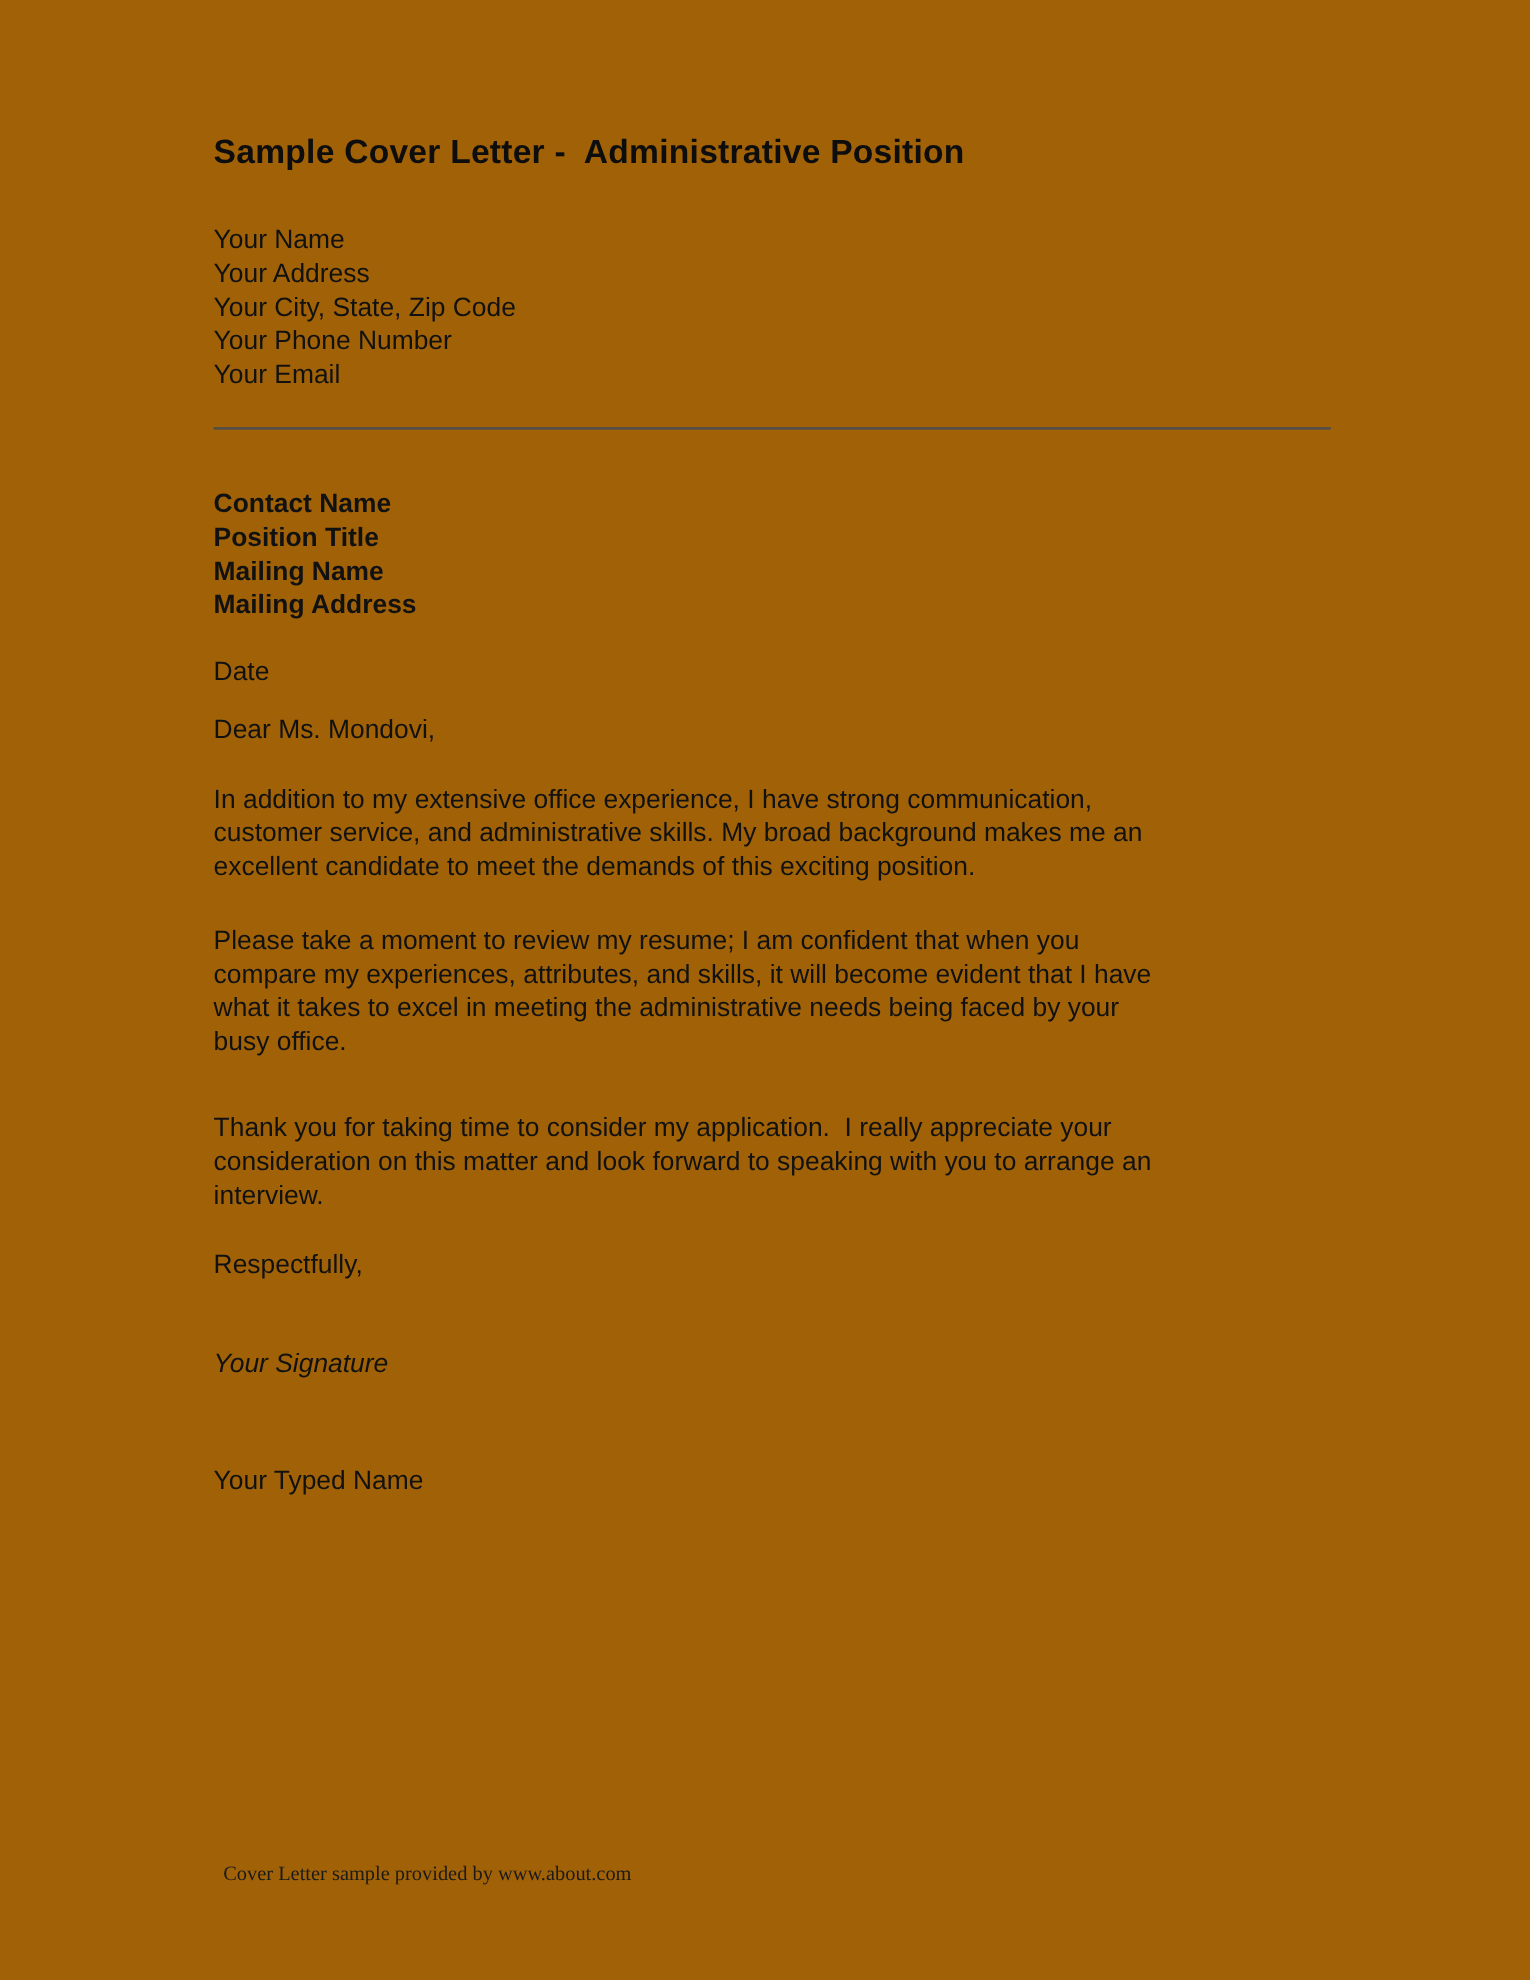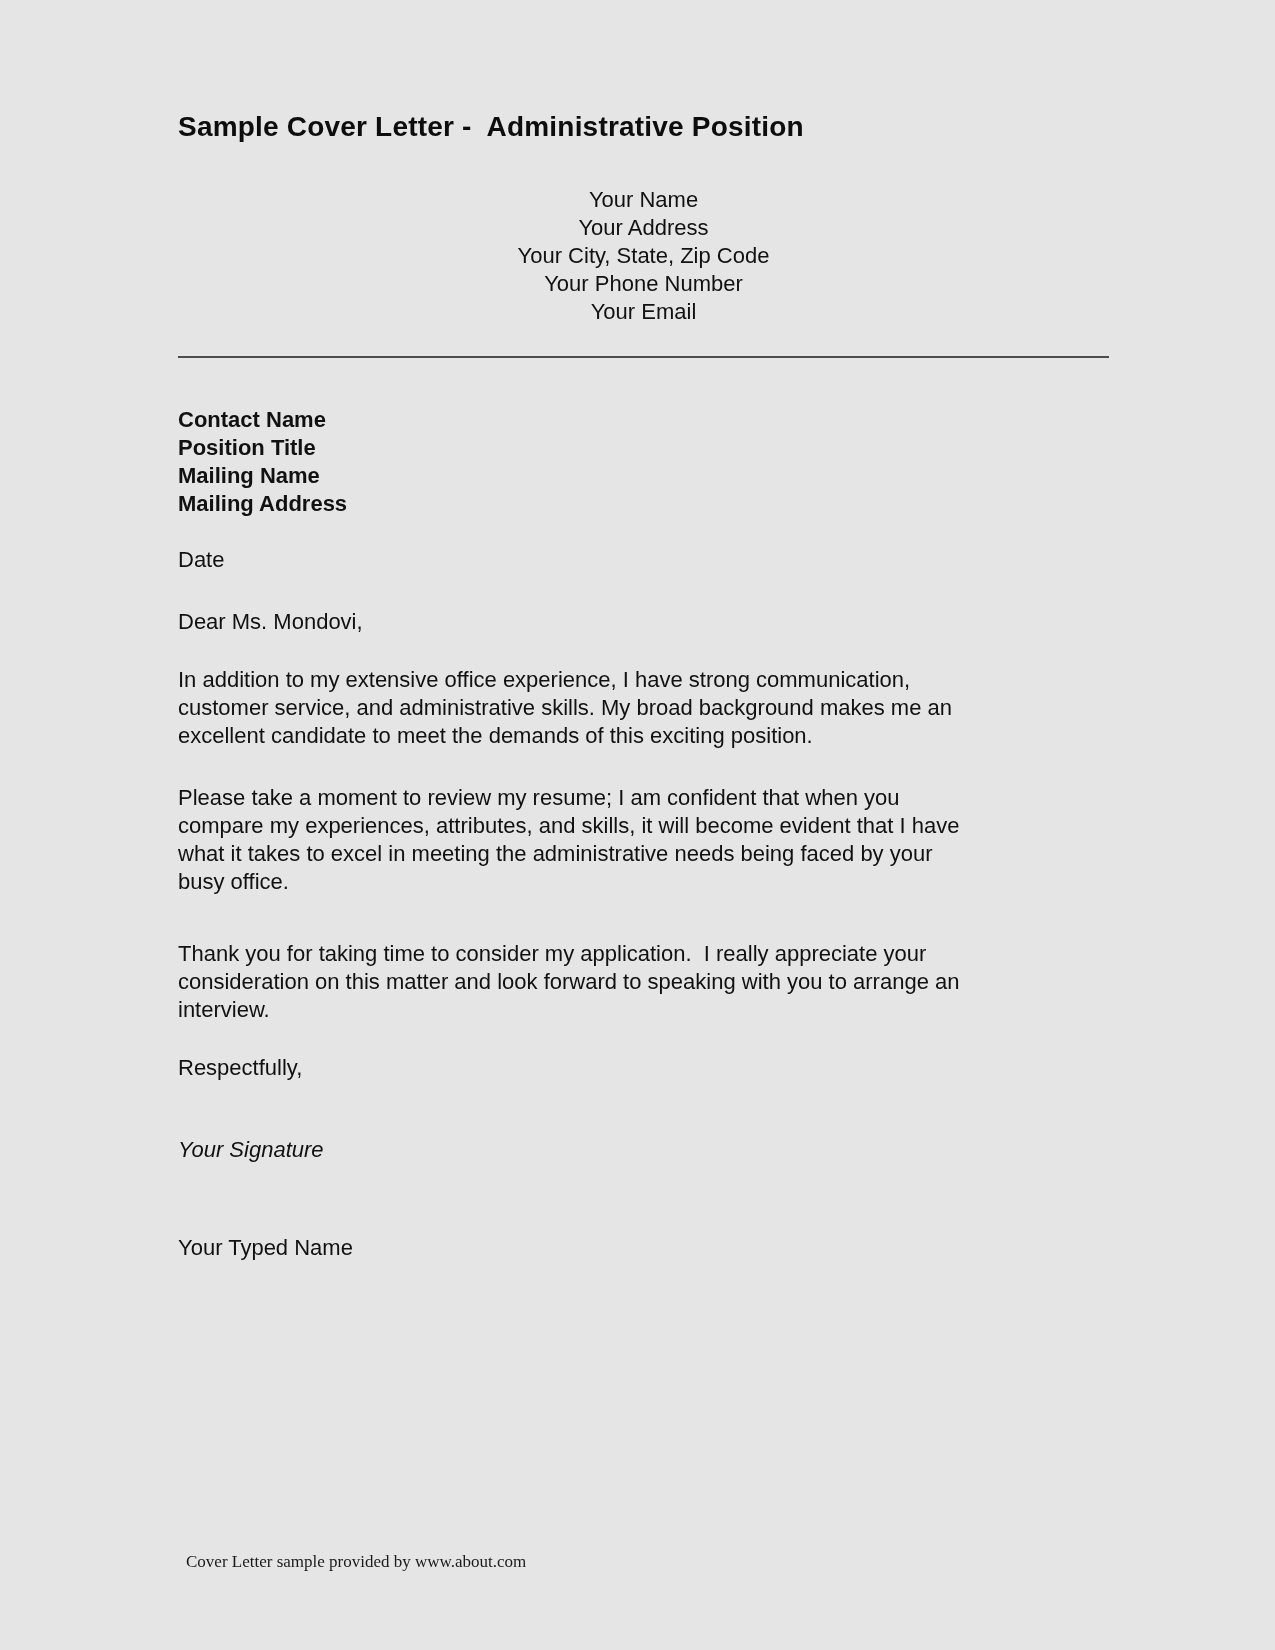--- a/index.html
+++ b/index.html
@@ -8,51 +8,51 @@
     height: 1650px;
     background: #fcfcfc;
     font-family: "Liberation Sans", sans-serif;
     color: #111111;
     position: relative;
     overflow: hidden;
   }
   .page {
     position: absolute;
     inset: 0;
-    background: #e5e5e5;
+    background: #a16207;
   }
   .content {
     position: absolute;
     left: 178px;
     right: 166px;
     top: 112px;
     font-size: 22px;
     line-height: 28px;
   }
   .doc-title {
     font-size: 28px;
     line-height: 30px;
     font-weight: bold;
     color: #0d0d0d;
     white-space: pre-wrap;
     letter-spacing: 0.2px;
   }
   .sender-block {
     margin-top: 44px;
-    text-align: center;
+    text-align: left;
     white-space: pre-wrap;
   }
   .divider {
     margin-top: 30px;
     height: 0;
     border-top: 2px solid #4d4d4d;
   }
   .recipient-block { margin-top: 48px; white-space: pre-wrap; font-weight: bold; }
   .date-line { margin-top: 28px; }
-  .salutation { margin-top: 34px; }
+  .salutation { margin-top: 20px; }
   .para { white-space: pre-wrap; }
   .para-1 { margin-top: 30px; }
   .para-2 { margin-top: 30px; }
   .para-3 { margin-top: 34px; }
   .para-4 { margin-top: 44px; }
   .closing { margin-top: 30px; }
   .signature-script {
     margin-top: 54px;
     font-style: italic;
   }

